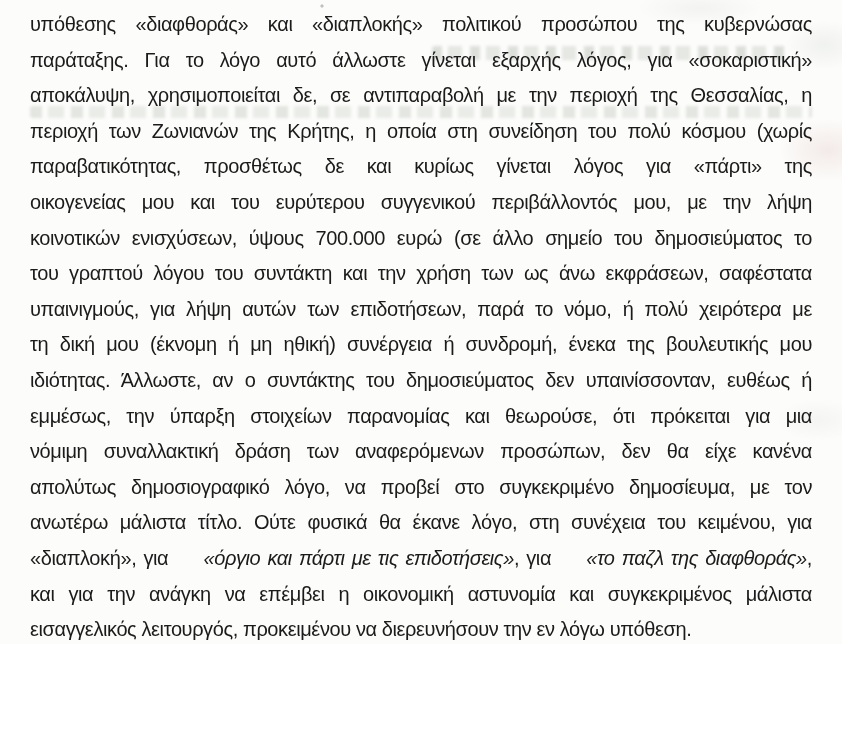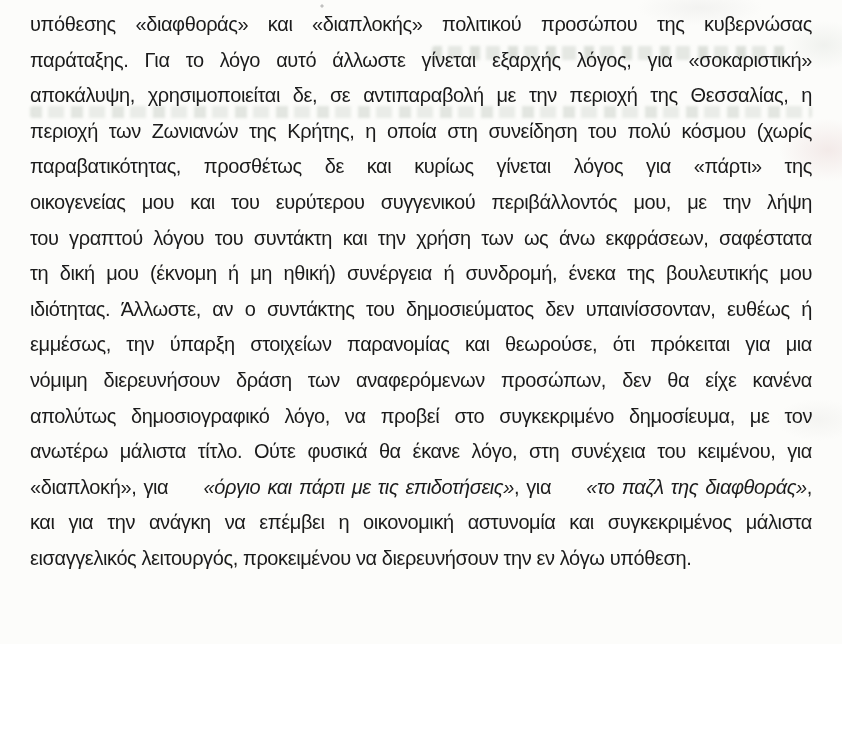--- a/index.html
+++ b/index.html
@@ -77,24 +77,26 @@
 <div class="page">
   <div class="ghost ghost-1"></div>
   <div class="ghost ghost-2"></div>
   <div class="doc">
       <div class="line"><span>υπόθεσης «διαφθοράς» και «διαπλοκής» πολιτικού προσώπου της κυβερνώσας</span></div>
       <div class="line"><span>παράταξης. Για το λόγο αυτό άλλωστε γίνεται εξαρχής λόγος, για «σοκαριστική»</span></div>
       <div class="line"><span>αποκάλυψη, χρησιμοποιείται δε, σε αντιπαραβολή με την περιοχή της Θεσσαλίας, η</span></div>
       <div class="line"><span>περιοχή των Ζωνιανών της Κρήτης, η οποία στη συνείδηση του πολύ κόσμου (χωρίς</span></div>
       <div class="line"><span>παραβατικότητας, προσθέτως δε και κυρίως γίνεται λόγος για «πάρτι» της</span></div>
       <div class="line"><span>οικογενείας μου και του ευρύτερου συγγενικού περιβάλλοντός μου, με την λήψη</span></div>
+      <div class="line"><span>κοινοτικών ενισχύσεων, ύψους 700.000 ευρώ (σε άλλο σημείο του δημοσιεύματος το</span></div>
       <div class="line"><span>του γραπτού λόγου του συντάκτη και την χρήση των ως άνω εκφράσεων, σαφέστατα</span></div>
+      <div class="line"><span>υπαινιγμούς, για λήψη αυτών των επιδοτήσεων, παρά το νόμο, ή πολύ χειρότερα με</span></div>
       <div class="line"><span>τη δική μου (έκνομη ή μη ηθική) συνέργεια ή συνδρομή, ένεκα της βουλευτικής μου</span></div>
       <div class="line"><span>ιδιότητας. Άλλωστε, αν ο συντάκτης του δημοσιεύματος δεν υπαινίσσονταν, ευθέως ή</span></div>
       <div class="line"><span>εμμέσως, την ύπαρξη στοιχείων παρανομίας και θεωρούσε, ότι πρόκειται για μια</span></div>
-      <div class="line"><span>νόμιμη διερευνήσουν δράση των αναφερόμενων προσώπων, δεν θα είχε κανένα</span></div>
+      <div class="line"><span>νόμιμη συναλλακτική δράση των αναφερόμενων προσώπων, δεν θα είχε κανένα</span></div>
       <div class="line"><span>απολύτως δημοσιογραφικό λόγο, να προβεί στο συγκεκριμένο δημοσίευμα, με τον</span></div>
       <div class="line"><span>ανωτέρω μάλιστα τίτλο. Ούτε φυσικά θα έκανε λόγο, στη συνέχεια του κειμένου, για</span></div>
       <div class="line"><span>«διαπλοκή», για </span><span class="it">«όργιο και πάρτι με τις επιδοτήσεις»</span><span>, για </span><span class="it">«το παζλ της διαφθοράς»</span><span>,</span></div>
       <div class="line"><span>και για την ανάγκη να επέμβει η οικονομική αστυνομία και συγκεκριμένος μάλιστα</span></div>
       <div class="line no-justify"><span>εισαγγελικός λειτουργός, προκειμένου να διερευνήσουν την εν λόγω υπόθεση.</span></div>
     </div>
 </div>
 
 </body></html>

